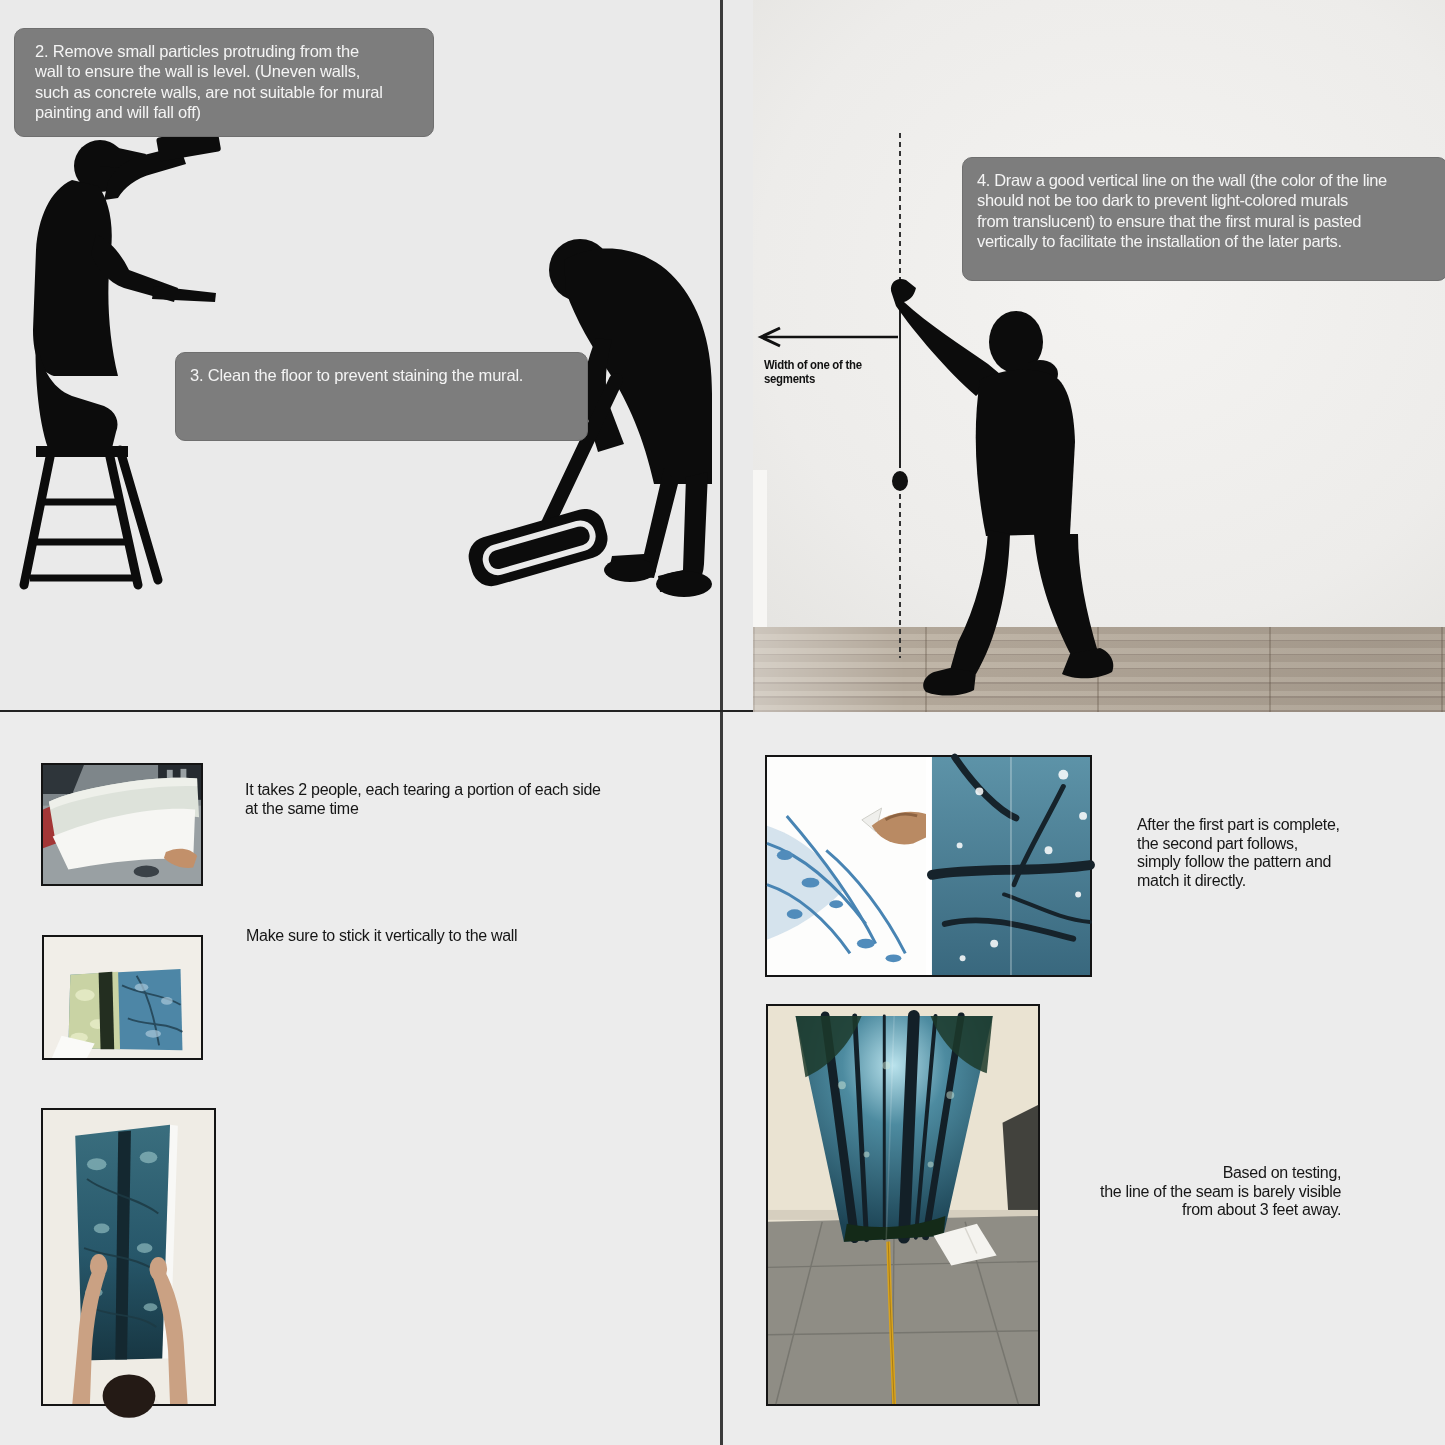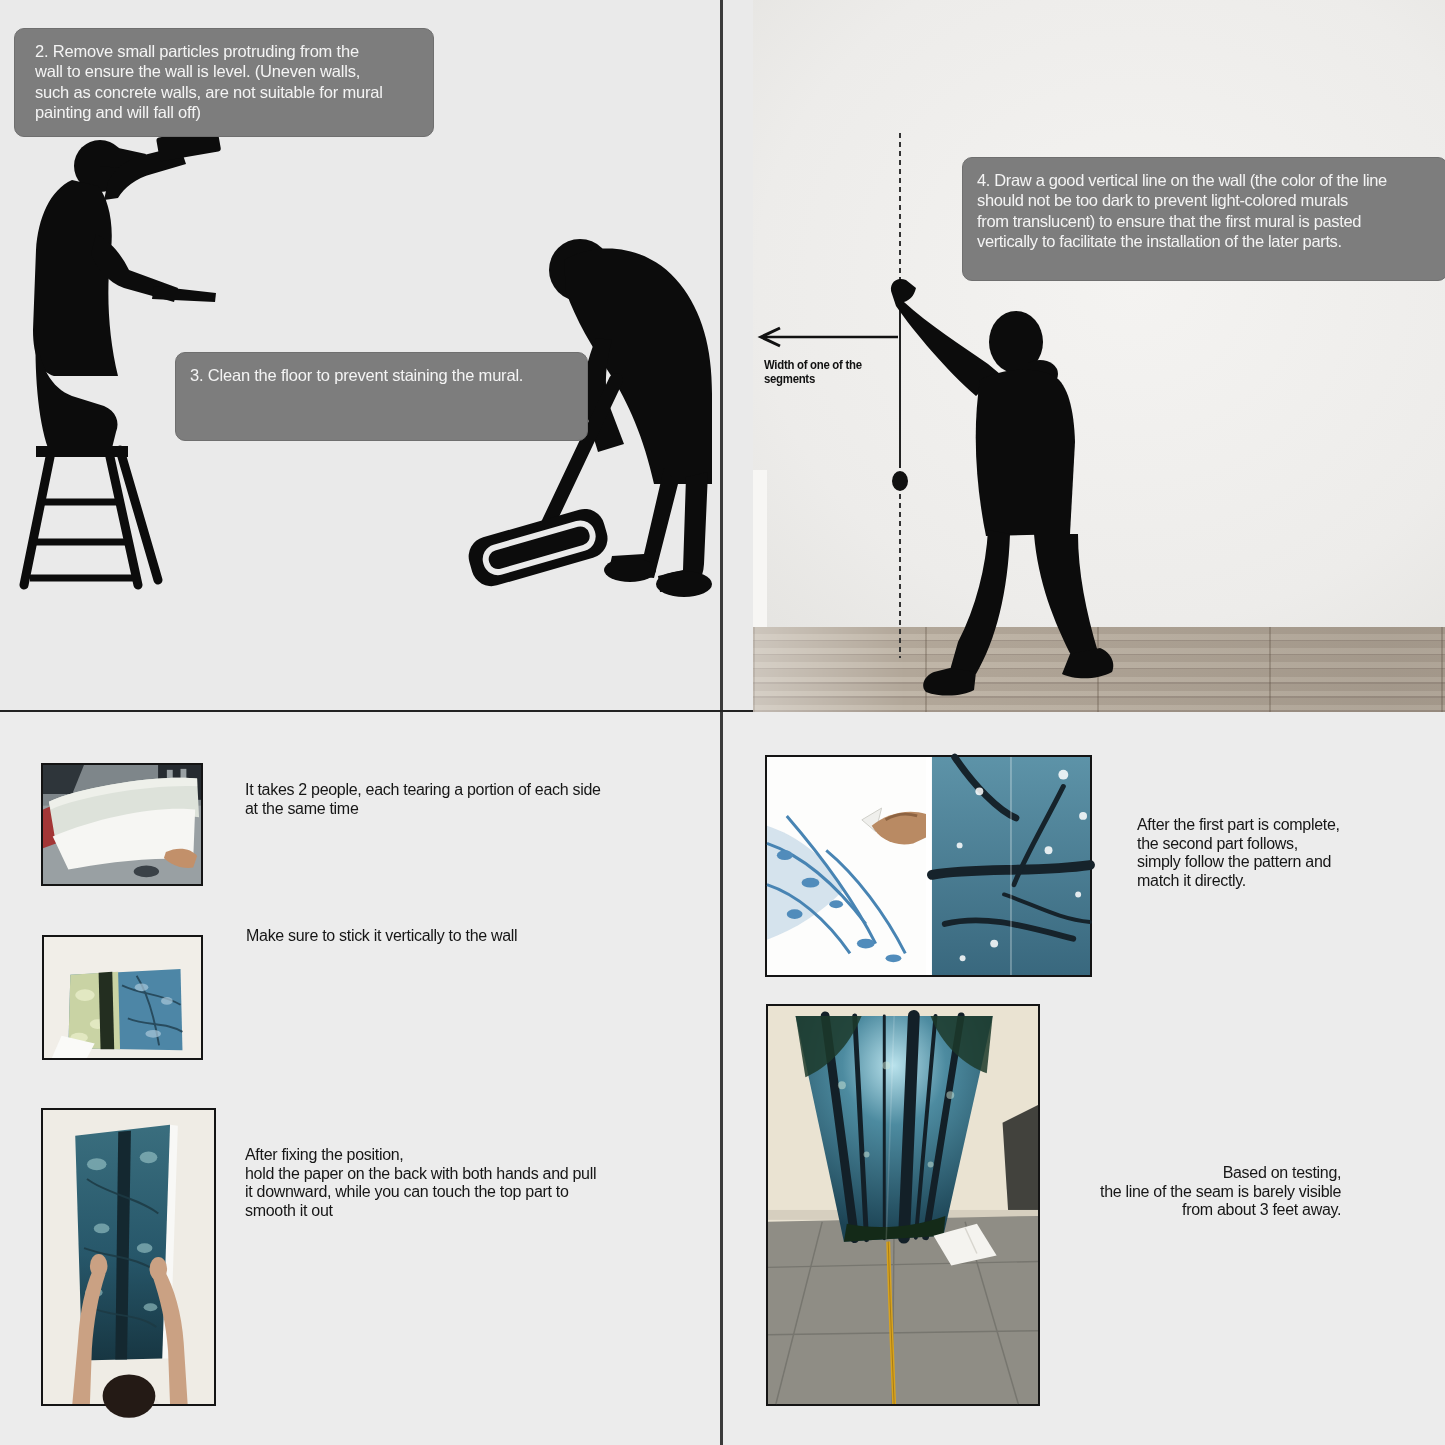--- a/index.html
+++ b/index.html
@@ -216,24 +216,20 @@
       <path d="M148,298 L144,236 C142,206 134,180 124,162 L112,168 C120,192 126,216 128,244 L130,298 Z" fill="#caa183"></path>
       <ellipse cx="57" cy="158" rx="9" ry="12" fill="#caa183"></ellipse>
       <ellipse cx="118" cy="161" rx="9" ry="12" fill="#caa183"></ellipse>
       <ellipse cx="88" cy="290" rx="27" ry="22" fill="#241a15"></ellipse>
     </svg>
   </div>
 
   <div class="abs caption" id="caption-peel">It takes 2 people, each tearing a portion of each side
 at the same time</div>
   <div class="abs caption" id="caption-vertical">Make sure to stick it vertically to the wall</div>
-  <div class="abs caption" id="caption-fix">After fixing the position,
-hold the paper on the back with both hands and pull
-it downward, while you can touch the top part to
-smooth it out</div>
 
   <div class="abs photo" id="photo-match">
     <svg viewBox="0 0 327 222" preserveAspectRatio="none">
       <defs>
         <linearGradient id="blueTex" x1="0" y1="0" x2="0" y2="1">
           <stop offset="0" stop-color="#5d93a8"></stop>
             <stop offset="1" stop-color="#39687e"></stop>
         </linearGradient>
       </defs>
       <rect width="327" height="222" fill="#fdfdfc"></rect>

